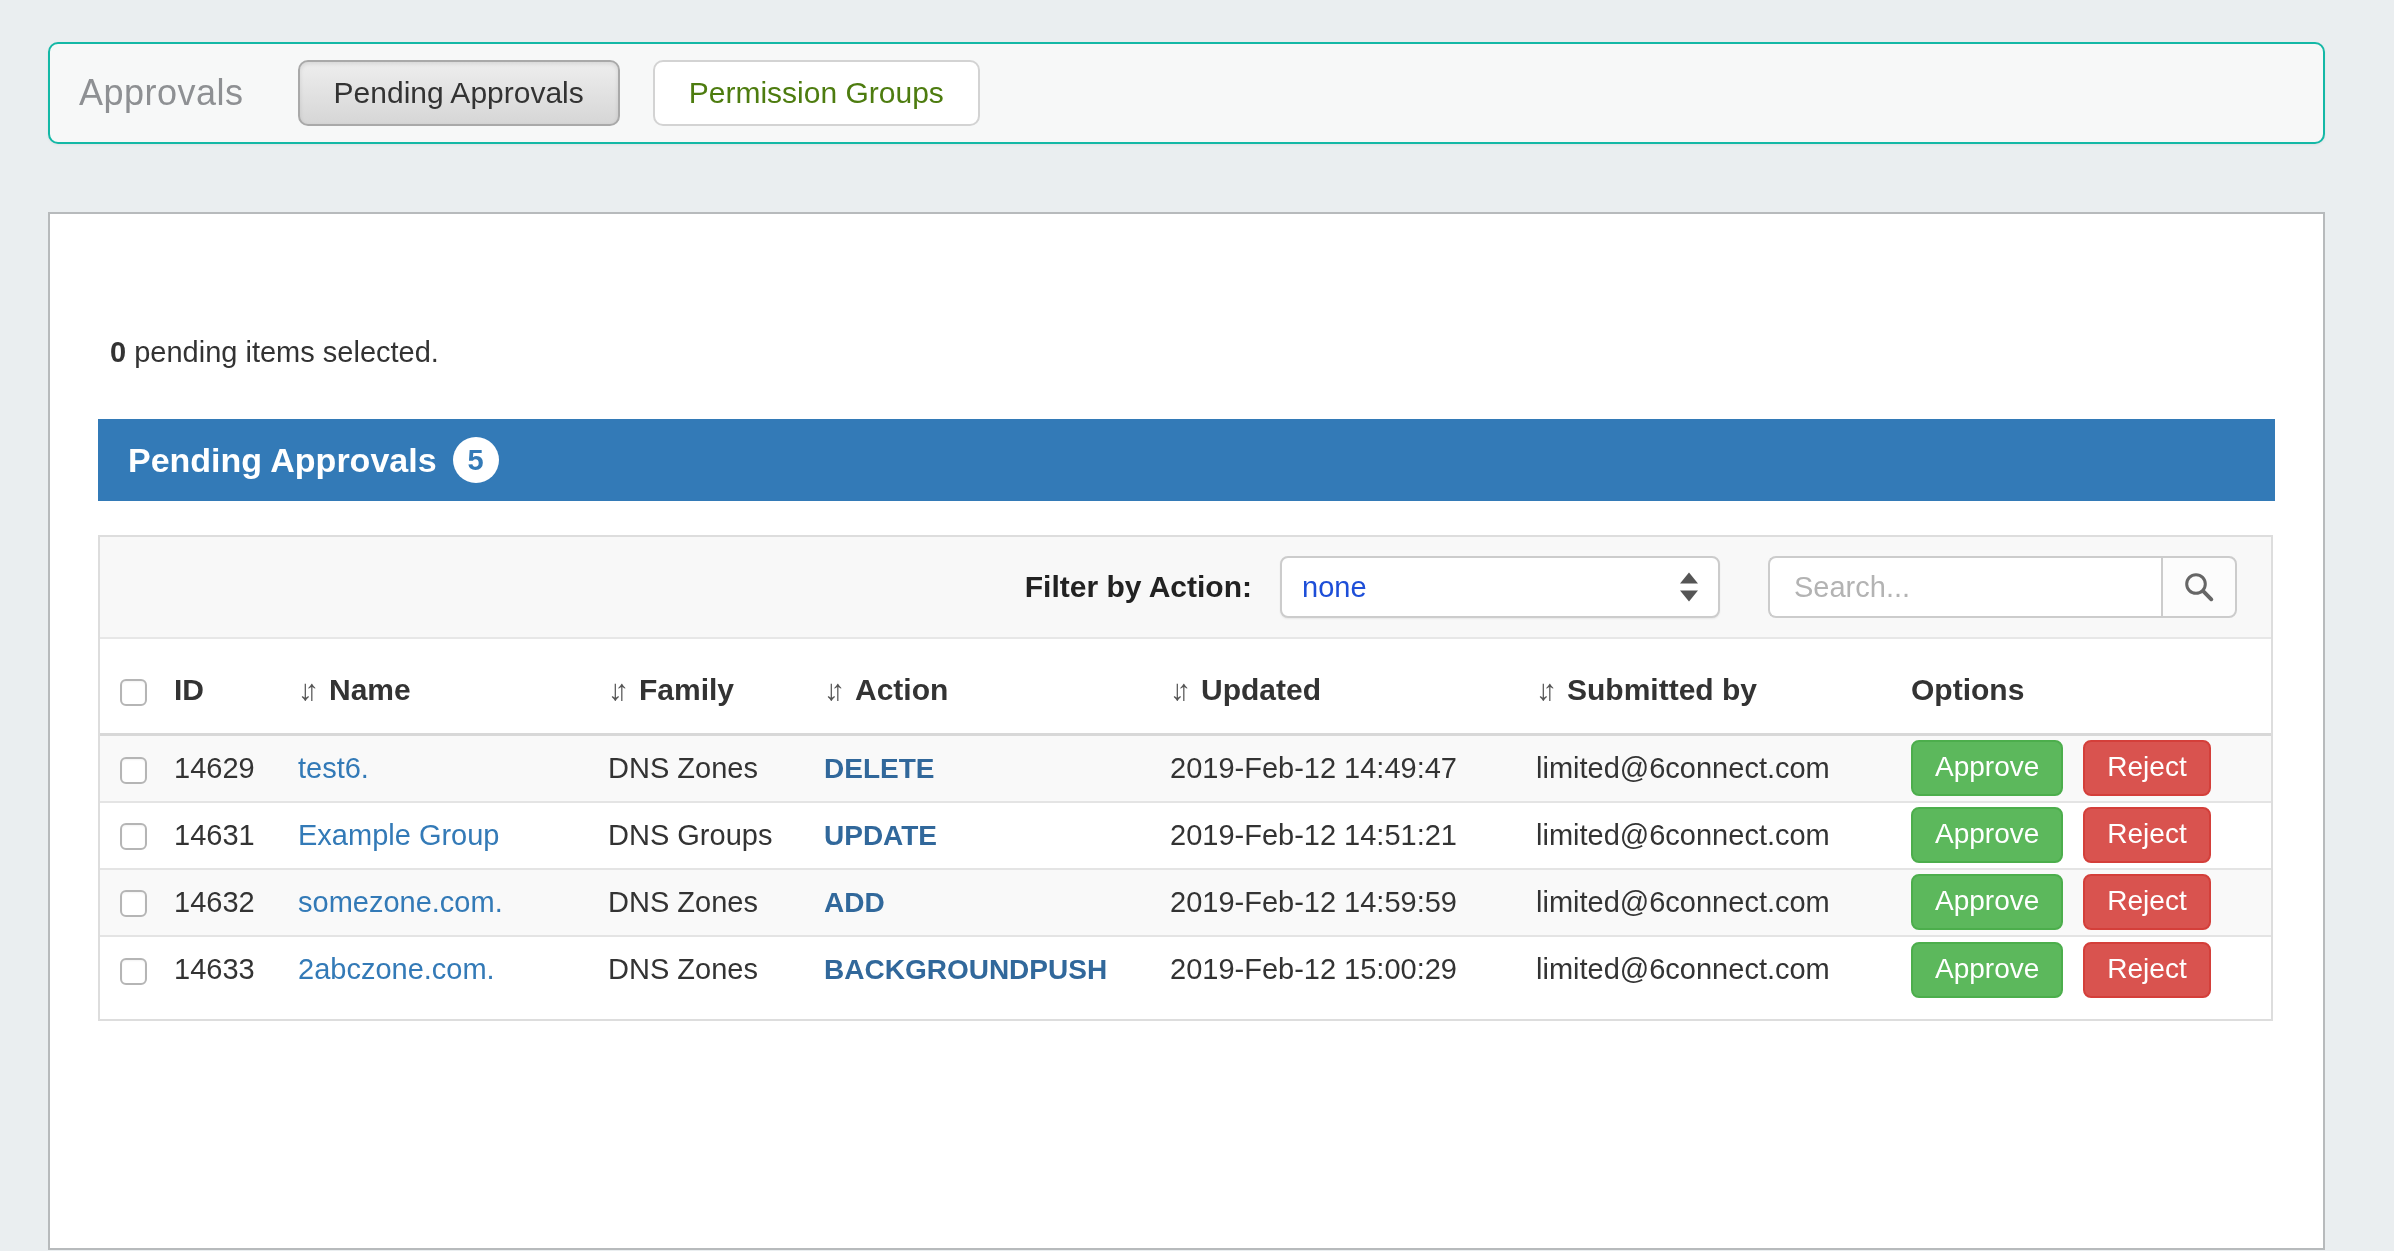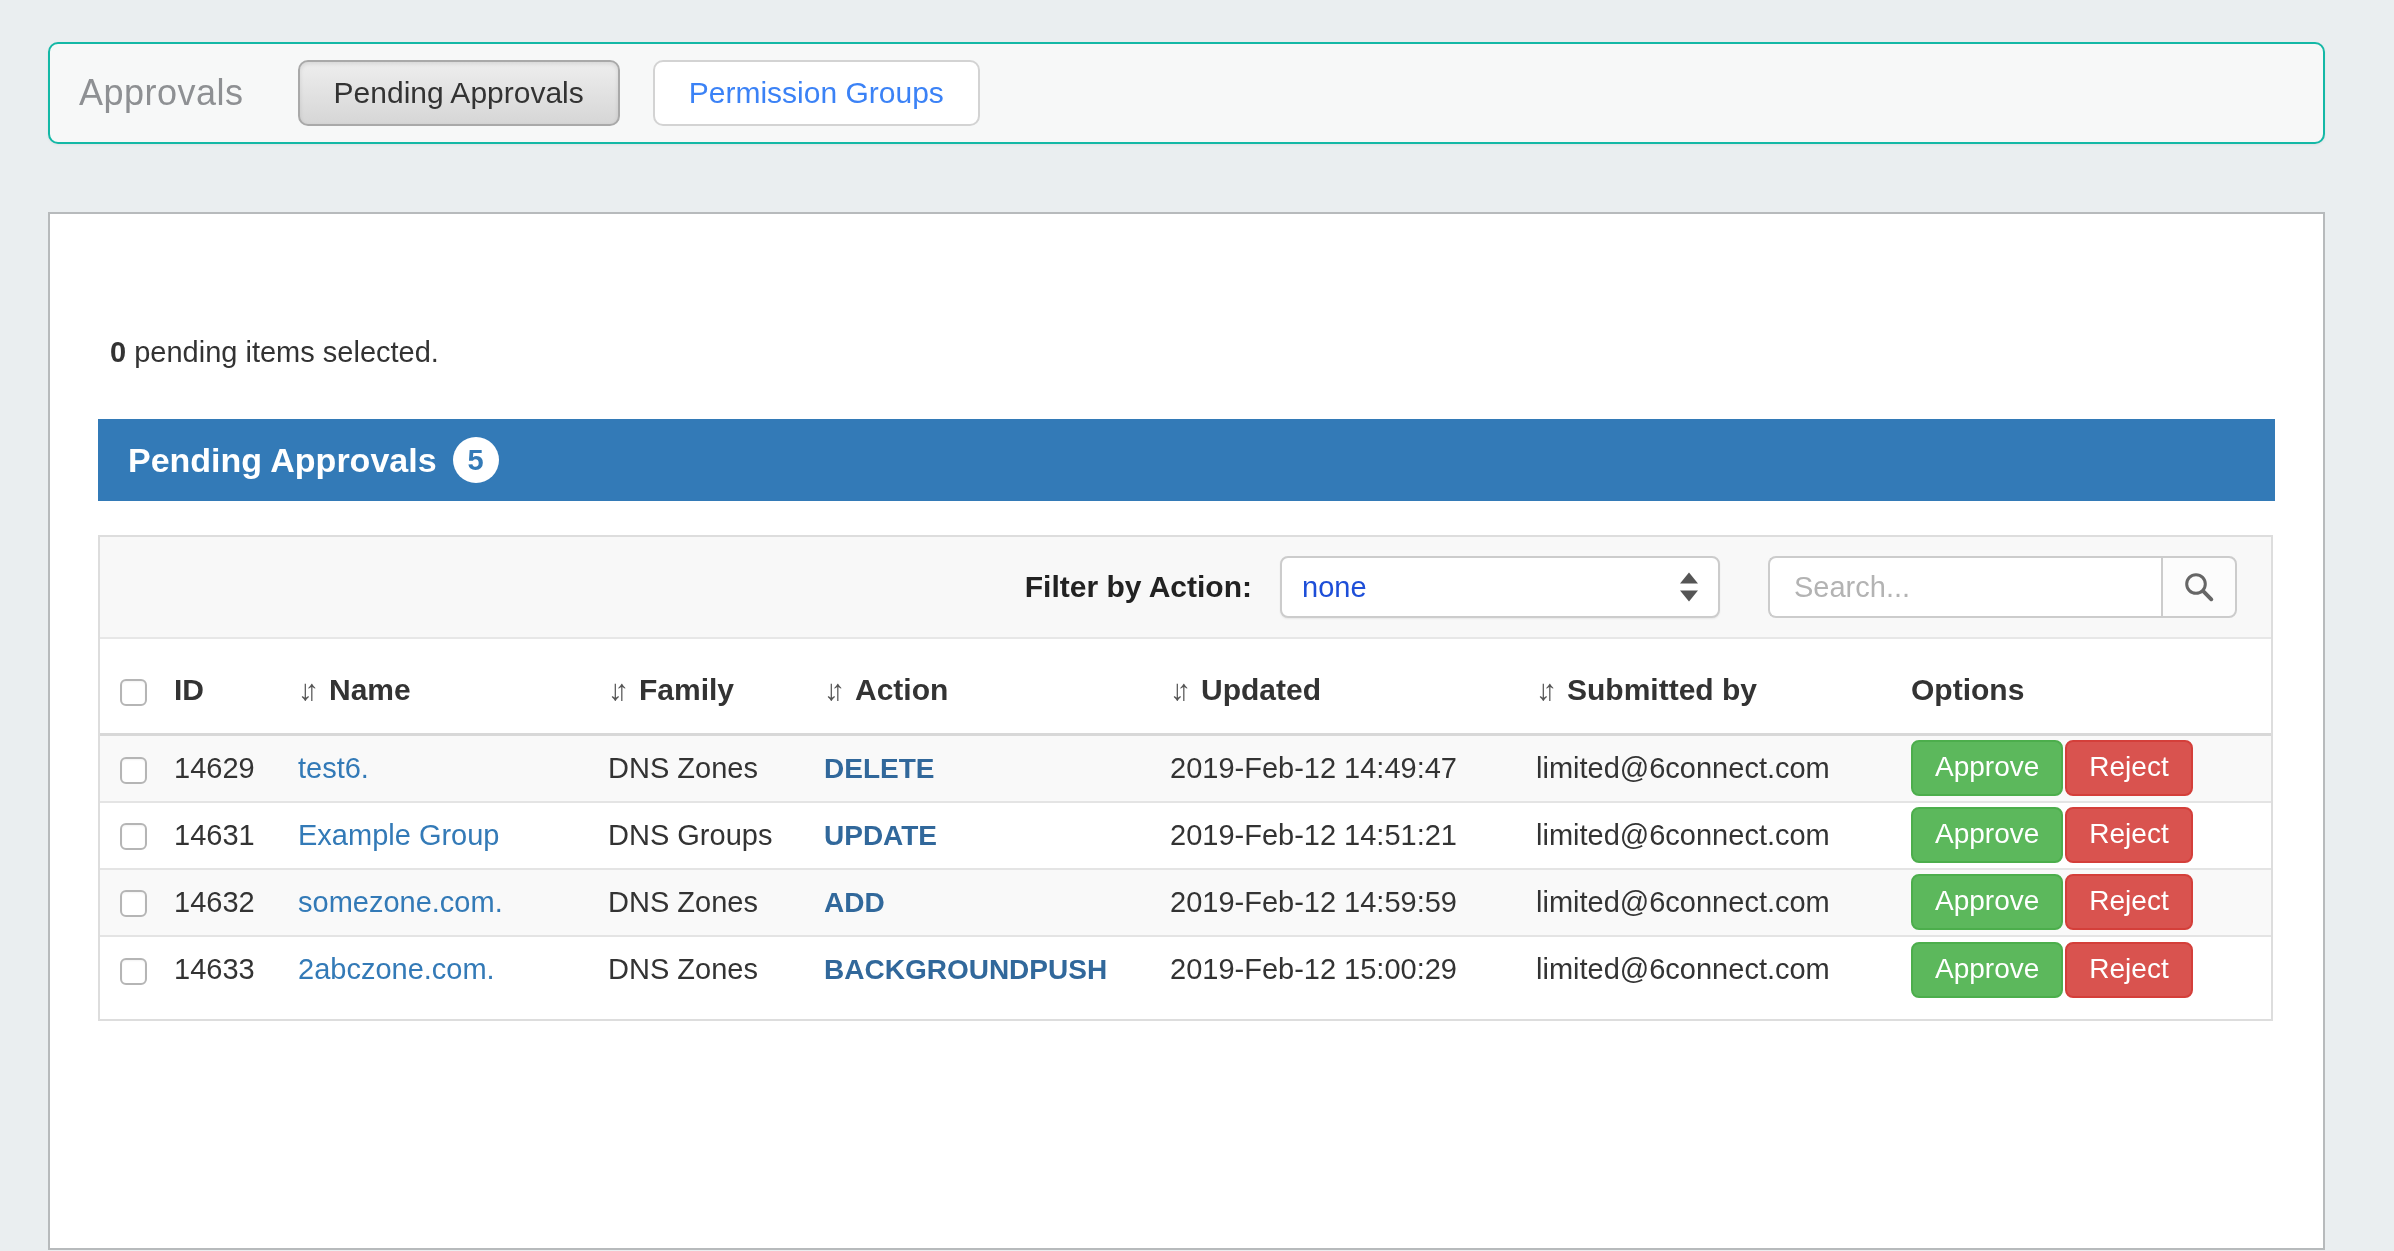--- a/index.html
+++ b/index.html
@@ -33,21 +33,21 @@
   .tab-btn.active {
     background: linear-gradient(180deg, #eeeeee, #d6d6d6);
     border: 2px solid #a9a9a9;
     color: #333;
     box-shadow: inset 0 2px 4px rgba(0,0,0,0.10);
     margin-right: 33px;
   }
   .tab-btn.inactive {
     background: #ffffff;
     border: 2px solid #d3d3d3;
-    color: #3b82f6;
+    color: #4d7c0f;
   }
 
   
   .card {
     position: absolute; left: 48px; top: 212px;
     width: 2277px; height: 1038px;
     background: #ffffff;
     border: 2px solid #b7babc;
   }
   .card-title {
@@ -149,21 +149,21 @@
     box-shadow: inset 0 1px 2px rgba(0,0,0,0.05);
   }
   a.name-link { color: #337ab7; text-decoration: none; cursor: pointer; }
   .action-link { color: #31689b; font-weight: bold; font-size: 28px; text-decoration: none; cursor: pointer; }
 
   .btn {
     display: inline-block; font-size: 28px; color: #fff;
     border-radius: 8px; padding: 9px 22px 11px 22px;
     cursor: pointer; text-align: center;
   }
-  .btn-approve { background: #5cb85c; border: 2px solid #4cae4c; margin-right: 2px; }
+  .btn-approve { background: #5cb85c; border: 2px solid #4cae4c; margin-right: 20px; }
   .btn-reject  { background: #d9534f; border: 2px solid #d43f3a; }
 
   .search-icon-svg { display: block; }
 </style>
 </head>
 <body>
 
 <div class="topbar">
   <div class="app-title">Approvals</div>
   <div class="tab-btn active">Pending Approvals</div>

